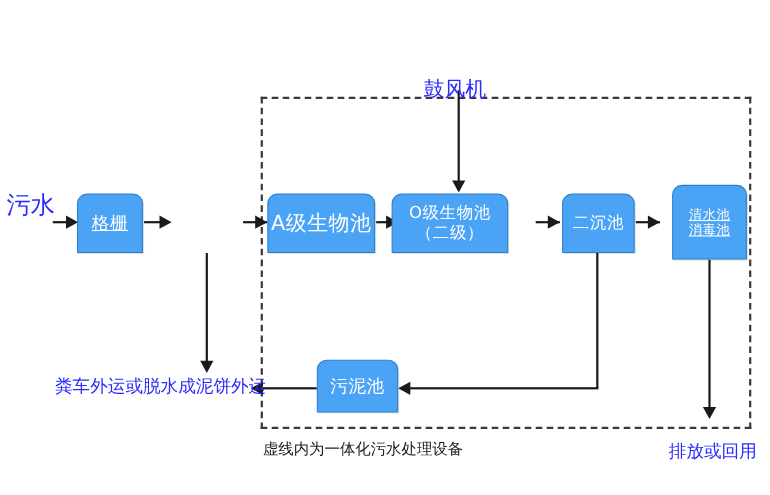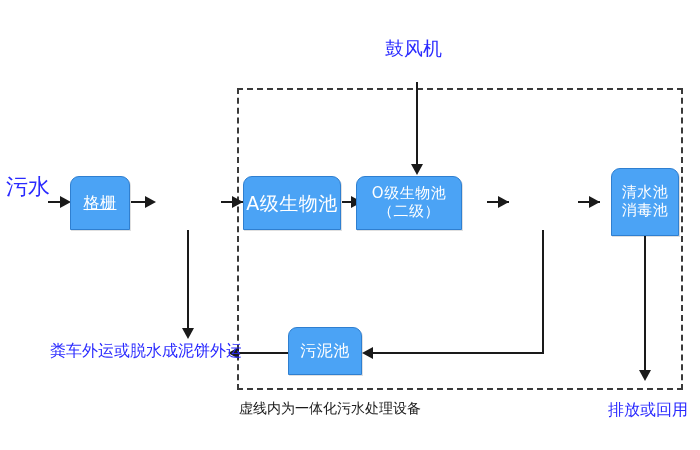--- a/index.html
+++ b/index.html
@@ -107,36 +107,37 @@
   <div class="hline" style="left:221px; top:201px; width:22px;"></div>
   <div class="arrow right" style="left:232px; top:196px;"></div>
 
   <div class="node" style="left:243px; top:176px; width:98px; height:54px; font-size:19px;">A级生物池</div>
 
   <div class="hline" style="left:342px; top:201px; width:20px;"></div>
   <div class="arrow right" style="left:351px; top:196px;"></div>
 
   <div class="node" style="left:356px; top:176px; width:106px; height:54px; font-size:15px;">O级生物池（二级）</div>
 
-  <div class="label" style="left:385px; top:36px; font-size:19px;">鼓风机</div>
+  <div class="label" style="left:385px; top:68px; font-size:19px;">鼓风机</div>
   <div class="vline" style="left:416px; top:82px; height:86px;"></div>
   <div class="arrow down" style="left:411px; top:164px;"></div>
 
   <div class="hline" style="left:487px; top:201px; width:22px;"></div>
   <div class="arrow right" style="left:498px; top:196px;"></div>
 
+  <div class="node" style="left:511px; top:176px; width:66px; height:54px; font-size:15px;">二沉池</div>
 
   <div class="vline" style="left:542px; top:230px; height:123px;"></div>
   <div class="hline" style="left:370px; top:352px; width:174px;"></div>
   <div class="arrow left" style="left:362px; top:347px;"></div>
 
   <div class="hline" style="left:578px; top:201px; width:22px;"></div>
   <div class="arrow right" style="left:589px; top:196px;"></div>
 
-  <div class="node" style="left:611px; top:168px; width:68px; height:68px; font-size:15px;">清水池
+  <div class="node" style="left:611px; top:168px; width:68px; height:68px; font-size:12px;text-decoration:underline;">清水池
 消毒池</div>
 
   <div class="vline" style="left:644px; top:236px; height:138px;"></div>
   <div class="arrow down" style="left:639px; top:370px;"></div>
 
   <div class="node" style="left:288px; top:327px; width:74px; height:48px; font-size:16px;text-align:right;">污泥池</div>
 
   <div class="hline" style="left:236px; top:352px; width:52px;"></div>
   <div class="arrow left" style="left:228px; top:347px;"></div>
 

